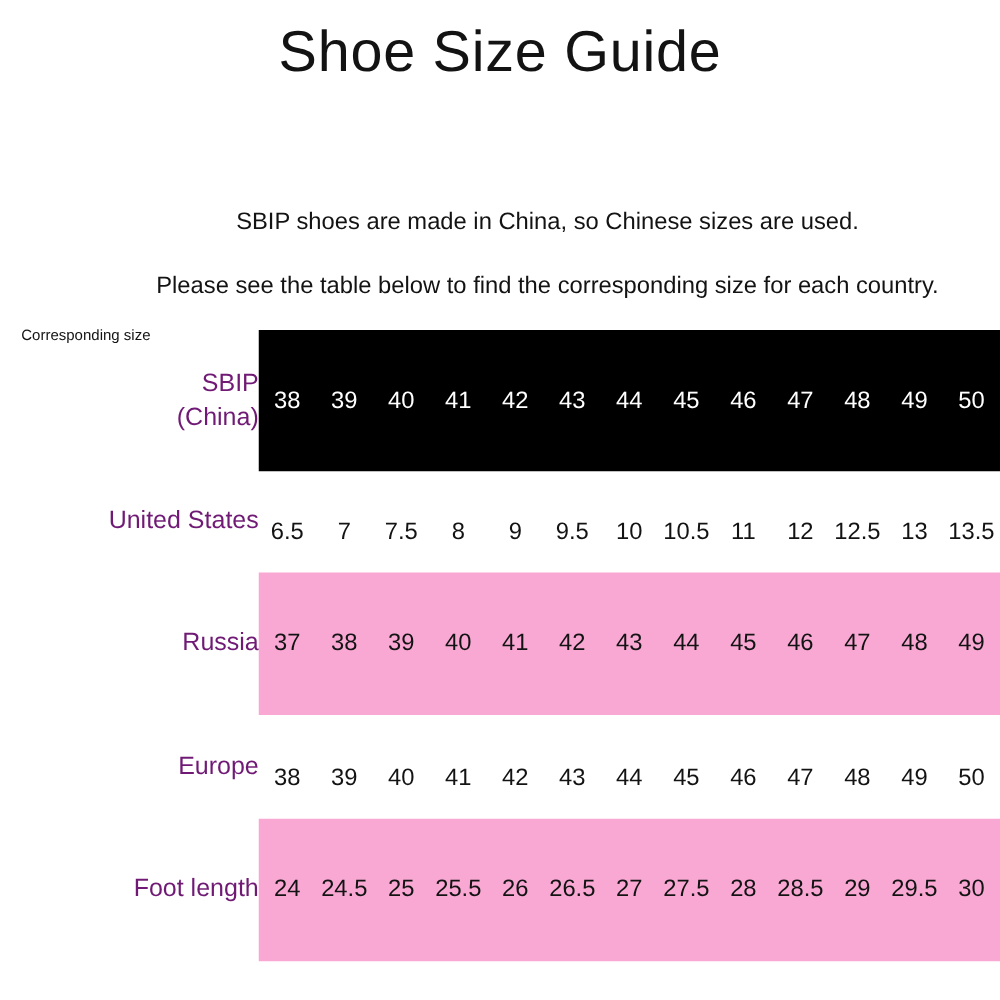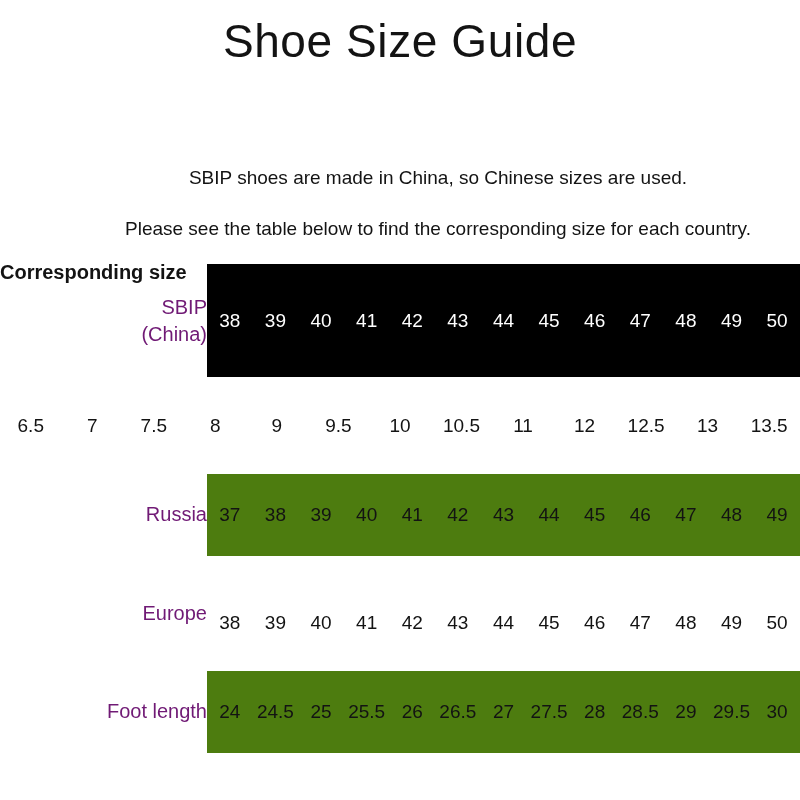--- a/index.html
+++ b/index.html
@@ -95,37 +95,37 @@
   .row-sbip .rowlabel { padding-top: 6px; }
 
   
   .row-plain { height: 78px; }
   .row-plain .cells { background: transparent; height: 78px; }
   .row-plain .cell { color: #131313; margin-top: 20px; }
 
   
   .row-shaded { height: 119px; }
   .row-shaded .cells {
-    background: #4d7c0f;
-    height: 82px;
+    background: #f9a8d4;
+    height: 114px;
     align-self: center;
   }
   .row-shaded .cell { color: #131313; }
 
   
   .corresponding {
     position: absolute;
     top: 261px;
     left: 0;
     width: 212px;
     text-align: left;
-    padding-left: 0;
+    padding-left: 17px;
     box-sizing: border-box;
-    font-size: 20px;
-    font-weight: 700;
+    font-size: 12px;
+    font-weight: 400;
     color: #131313;
     z-index: 5;
     white-space: nowrap;
   }
 </style>
 </head>
 <body>
 
 <div class="title">Shoe Size Guide</div>
 
@@ -148,20 +148,23 @@
         <div class="cell">44</div>
         <div class="cell">45</div>
         <div class="cell">46</div>
         <div class="cell">47</div>
         <div class="cell">48</div>
         <div class="cell">49</div>
         <div class="cell">50</div>
       </div>
     </div>
     <div class="trow row-plain">
+      <div class="rowlabel">
+        <div>United States</div>
+      </div>
       <div class="cells">
         <div class="cell">6.5</div>
         <div class="cell">7</div>
         <div class="cell">7.5</div>
         <div class="cell">8</div>
         <div class="cell">9</div>
         <div class="cell">9.5</div>
         <div class="cell">10</div>
         <div class="cell">10.5</div>
         <div class="cell">11</div>

